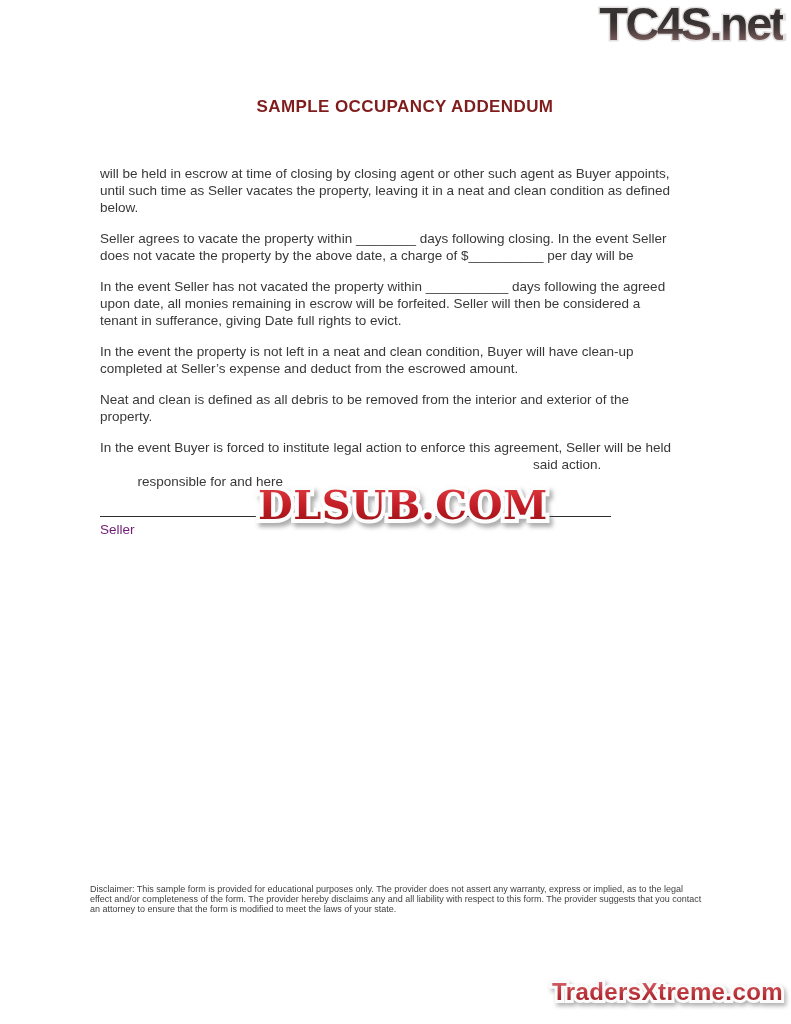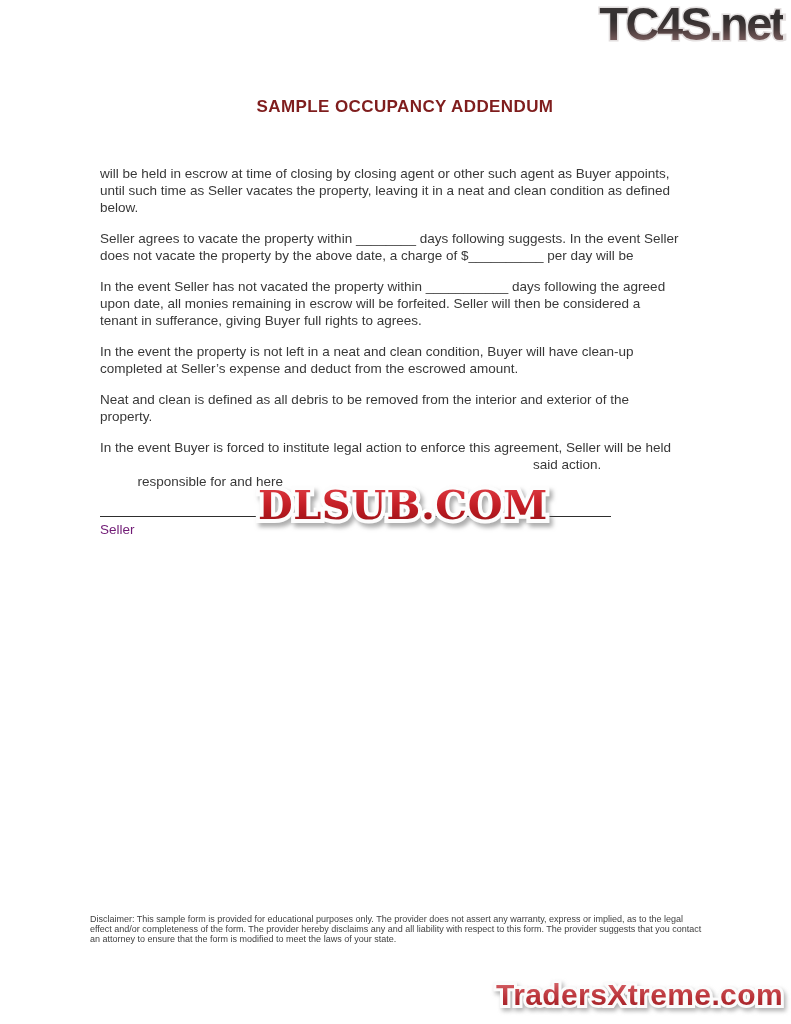--- a/index.html
+++ b/index.html
@@ -114,21 +114,21 @@
     background: linear-gradient(180deg, #e0484e 0%, #d02830 35%, #c01d24 55%, #a8161c 80%, #9c1318 100%);
     -webkit-background-clip: text;
     background-clip: text;
     color: transparent;
   }
 
   
   .disclaimer {
     position: absolute;
     left: 90px;
-    top: 914px;
+    top: 884px;
     width: 660px;
   }
   .disclaimer .line {
     font-size: 9px;
     line-height: 10px;
     height: 10px;
     color: #414141;
     white-space: pre;
   }
 
@@ -136,21 +136,21 @@
   .traders {
     position: absolute;
     top: 980px;
     right: 8px;
     z-index: 6;
     filter: drop-shadow(2px 3px 2px rgba(125,125,125,0.6));
     line-height: 1;
   }
   .traders .layer {
     font-weight: 800;
-    font-size: 30px;
+    font-size: 24px;
     letter-spacing: 0.4px;
     line-height: 1;
     white-space: nowrap;
   }
   .traders .outline {
     position: absolute;
     left: 0; top: 0;
     color: #ffffff;
     -webkit-text-stroke: 6px #fbfbfb;
   }
@@ -177,28 +177,28 @@
 
     <div class="body-text">
 
       <div class="para">
         <div class="line">will be held in escrow at time of closing by closing agent or other such agent as Buyer appoints,</div>
         <div class="line">until such time as Seller vacates the property, leaving it in a neat and clean condition as defined</div>
         <div class="line">below.</div>
       </div>
 
       <div class="para">
-        <div class="line">Seller agrees to vacate the property within ________ days following suggests. In the event Seller</div>
+        <div class="line">Seller agrees to vacate the property within ________ days following closing. In the event Seller</div>
         <div class="line">does not vacate the property by the above date, a charge of $__________ per day will be</div>
       </div>
 
       <div class="para">
         <div class="line">In the event Seller has not vacated the property within ___________ days following the agreed</div>
         <div class="line">upon date, all monies remaining in escrow will be forfeited. Seller will then be considered a</div>
-        <div class="line">tenant in sufferance, giving Buyer full rights to agrees.</div>
+        <div class="line">tenant in sufferance, giving Date full rights to evict.</div>
       </div>
 
       <div class="para">
         <div class="line">In the event the property is not left in a neat and clean condition, Buyer will have clean-up</div>
         <div class="line">completed at Seller’s expense and deduct from the escrowed amount.</div>
       </div>
 
       <div class="para">
         <div class="line">Neat and clean is defined as all debris to be removed from the interior and exterior of the</div>
         <div class="line">property.</div>

